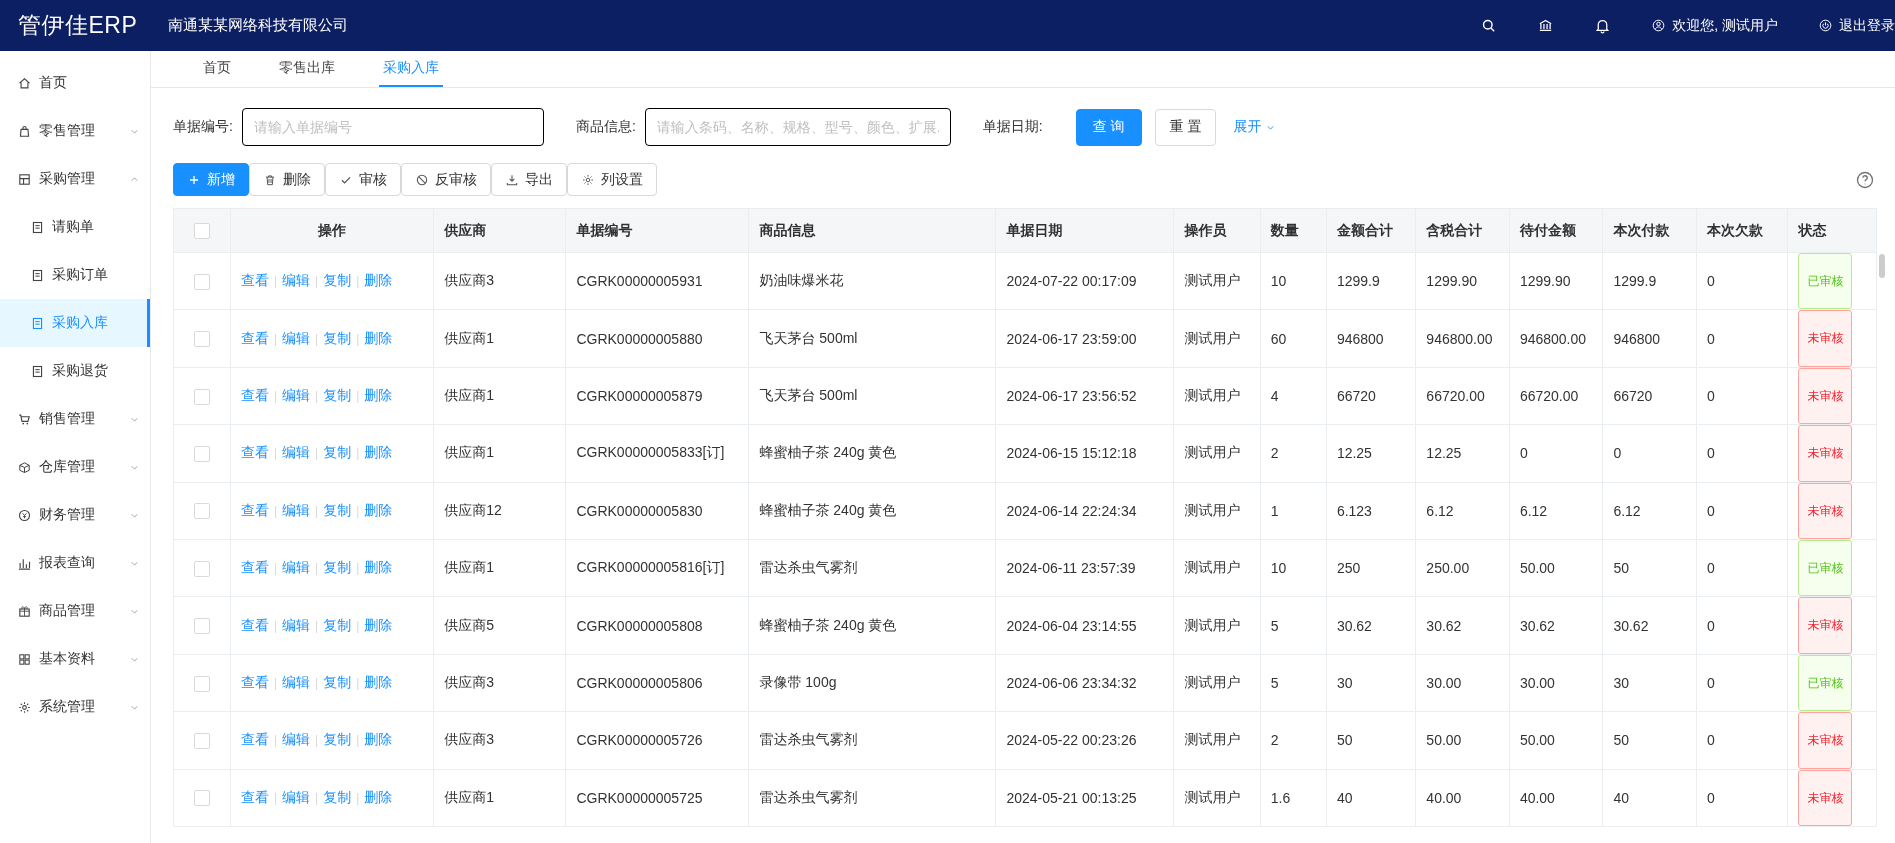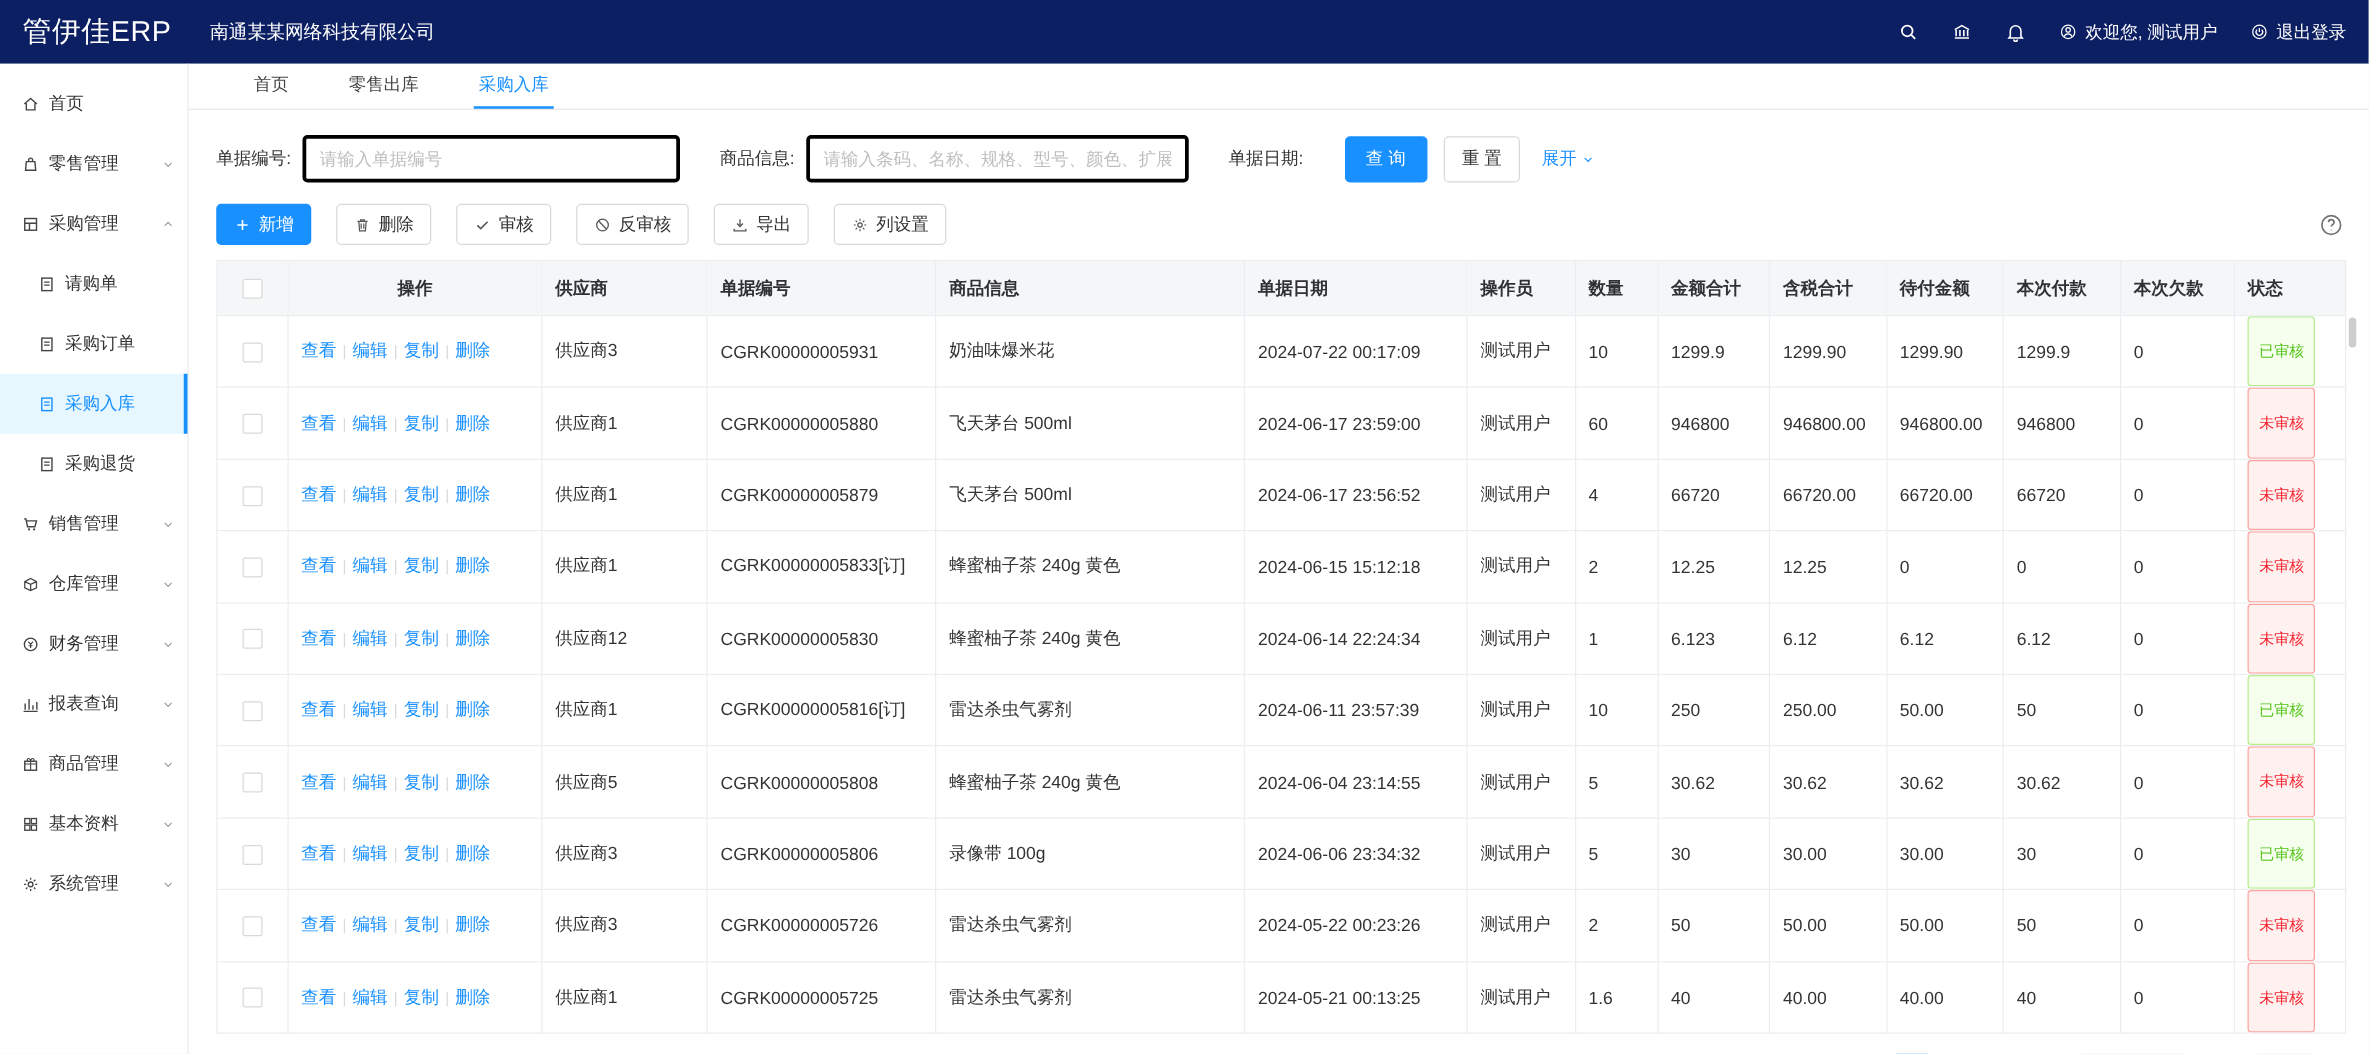--- a/index.html
+++ b/index.html
@@ -4,21 +4,21 @@
 <style>
   * { margin:0; padding:0; box-sizing:border-box; }
   html,body { width:1895px; height:843px; overflow:hidden; }
   body { font-family:"Liberation Sans","DejaVu Sans",sans-serif; background:#f0f2f5; color:#333; }
   svg { display:block; }
 
   
   .header { height:51px; background:#0d1f63; color:#fff; display:flex; align-items:center; }
   .logo { width:151px; padding-left:18px; font-size:23px; font-weight:normal; letter-spacing:.5px; flex:0 0 auto; }
   .company { font-size:15px; margin-left:17px; }
-  .header-right { margin-left:auto; display:flex; align-items:center; gap:26px; padding-right:18px; font-size:14px; }
+  .header-right { margin-left:auto; display:flex; align-items:center; gap:40px; font-size:14px; }
   .hicon { cursor:pointer; }
   .hicon svg { width:17px; height:17px; }
   .huser { display:flex; align-items:center; gap:6px; cursor:pointer; white-space:nowrap; }
   .hicon-sm svg { width:15px; height:15px; }
 
   
   .main { display:flex; height:792px; }
   .sidebar { width:151px; background:#fff; border-right:1px solid #e8e8e8; padding-top:8px; flex:0 0 auto; }
   .content { flex:1; display:flex; flex-direction:column; min-width:0; }
 
@@ -40,32 +40,32 @@
   .tab.active { color:#1890ff; border-bottom-color:#1890ff; }
 
   
   .content-body { background:#fff; padding:14px 18px 24px 22px; flex:0 0 auto; }
   .content-footer { flex:1; background:#f0f2f5; }
 
   
   .filter-row { display:flex; align-items:center; font-size:14px; margin-top:6px; }
   .f-label { margin-right:9px; white-space:nowrap; }
   .f-label.g { margin-left:32px; }
-  .f-input { height:38px; border:3px solid #000000; border-radius:4px; padding:0 11px; font-size:14px; color:#333; width:302px; font-family:inherit; outline:none; background:#fff; }
+  .f-input { height:38px; border:1px solid #000000; border-radius:4px; padding:0 11px; font-size:14px; color:#333; width:302px; font-family:inherit; outline:none; background:#fff; }
   .f-input::placeholder { color:#bfbfbf; }
   .f-input2 { width:306px; }
   .date-range { width:315px; height:38px; border:1px solid #d9d9d9; border-radius:4px; display:flex; align-items:center; justify-content:space-around; cursor:pointer; background:#fff; }
   .date-sep { color:#999; }
   .btn-primary { height:37px; padding:0 16px; margin-left:24px; background:#1890ff; border:1px solid #1890ff; color:#fff; border-radius:4px; font-size:14px; cursor:pointer; font-family:inherit; white-space:nowrap; }
   .btn-default { height:37px; padding:0 14px; margin-left:13px; background:#fff; border:1px solid #d9d9d9; color:#333; border-radius:4px; font-size:14px; cursor:pointer; font-family:inherit; white-space:nowrap; }
   .expand-link { color:#1890ff; margin-left:17px; display:flex; align-items:center; gap:4px; cursor:pointer; white-space:nowrap; }
   .expand-link svg { width:11px; height:11px; }
 
   
-  .toolbar { display:flex; align-items:center; gap:20px; margin-top:17px; }
+  .toolbar { display:flex; align-items:center; gap:0; margin-top:17px; }
   .tbtn { height:33px; padding:0 13px; display:inline-flex; align-items:center; gap:6px; border:1px solid #d9d9d9; border-radius:4px; background:#fff; font-size:14px; color:#333; cursor:pointer; font-family:inherit; white-space:nowrap; }
   .tbtn .ticon { color:#555; }
   .tbtn .ticon svg { width:14px; height:14px; }
   .tbtn.primary { background:#1890ff; border-color:#1890ff; color:#fff; }
   .tbtn.primary .ticon { color:#fff; }
   .help { margin-left:auto; margin-right:2px; color:#737373; cursor:pointer; }
   .help svg { width:20px; height:20px; }
 
   
   .table-wrap { margin-top:12px; position:relative; }

